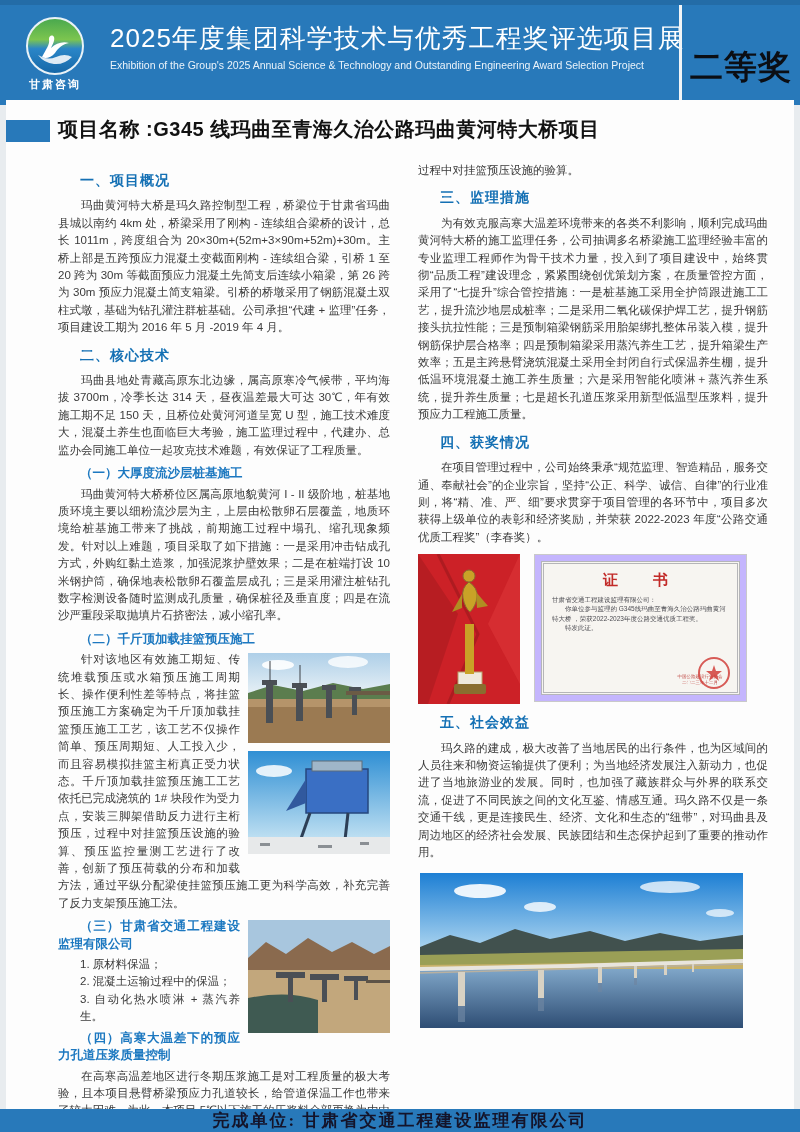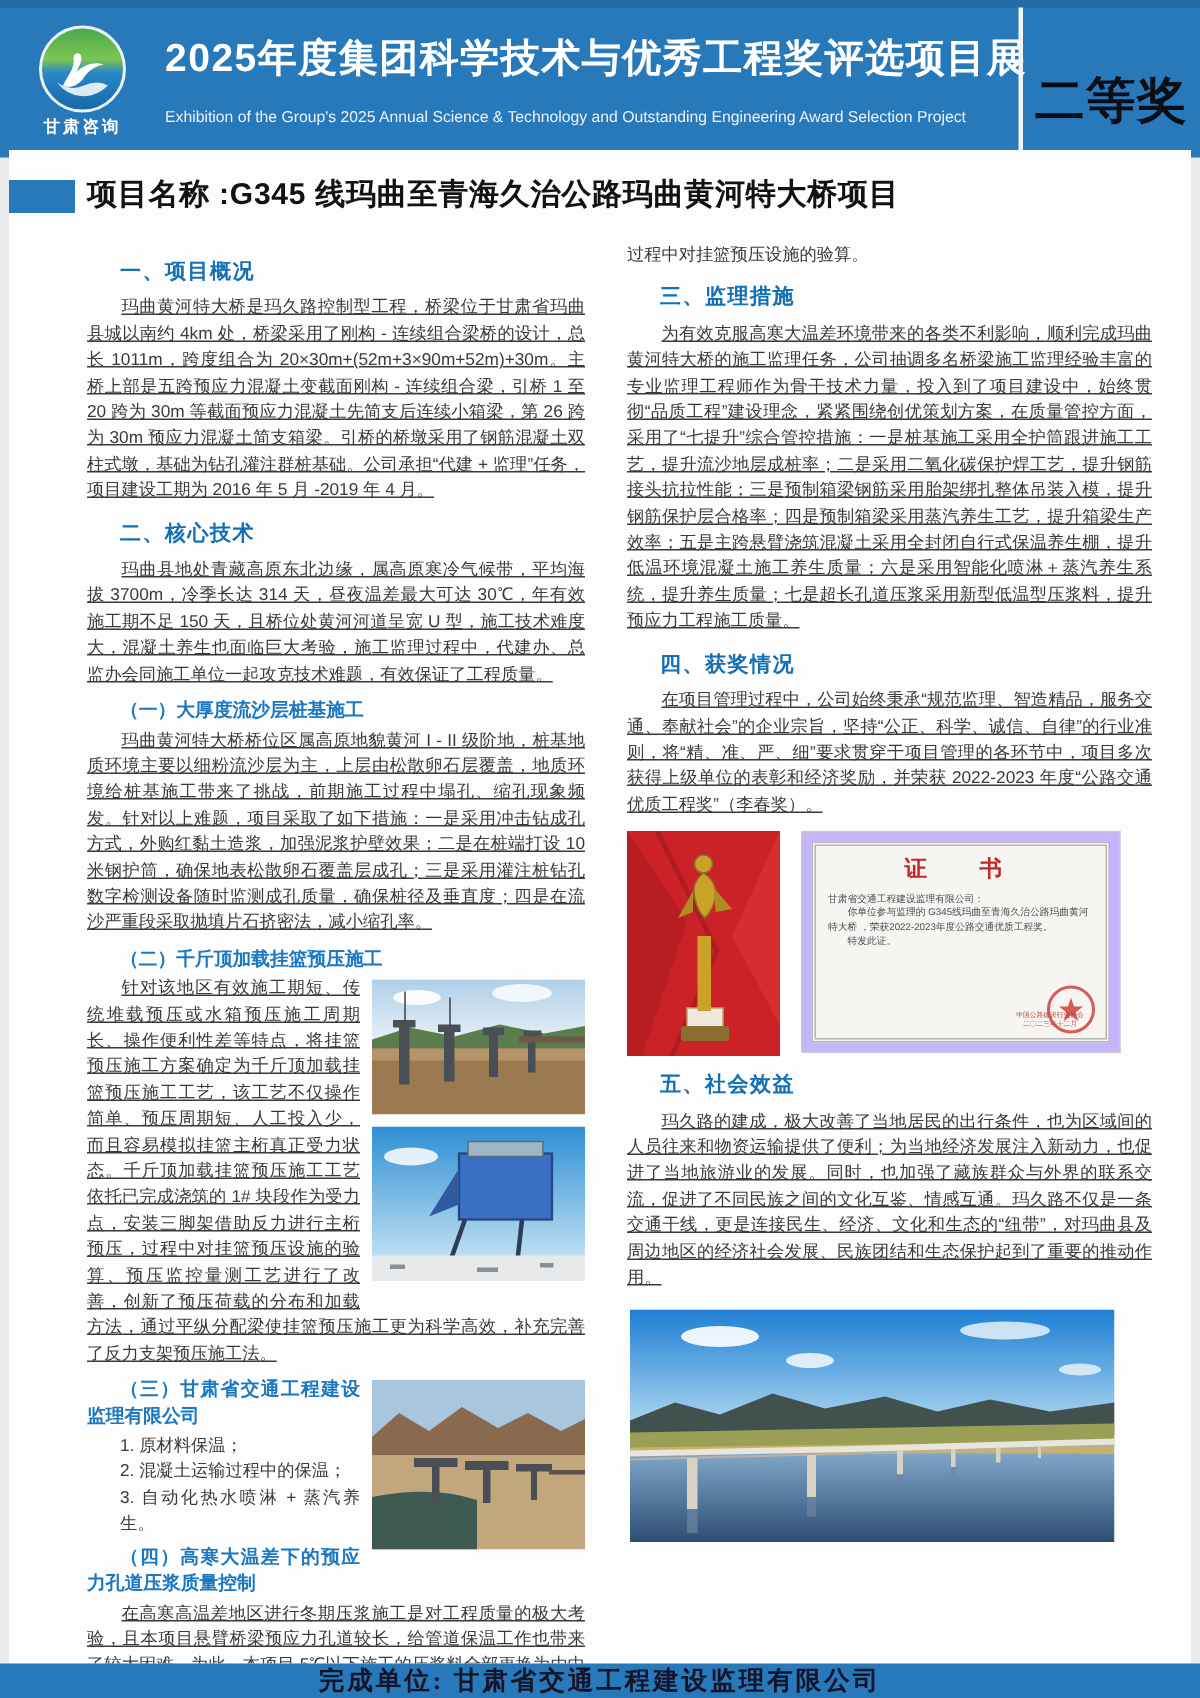--- a/index.html
+++ b/index.html
@@ -12,37 +12,37 @@
   
   .header{position:absolute;left:0;top:0;width:800px;height:100px;background:#2879ba;border-top:5px solid #2univ06fa8;}
   .header{border-top:5px solid #236ca7;}
   .logo{position:absolute;left:16px;top:10px;width:78px;text-align:center;}
   .logo-circle{width:54px;height:54px;border-radius:50%;margin:2px auto 2px auto;
     background:linear-gradient(180deg,#4aa94e 0%,#7cc54f 38%,#2a86c8 55%,#1668a8 100%);
     border:2px solid #e9f2f7;position:relative;overflow:hidden;}
   .logo-bird{position:absolute;left:8px;top:12px;}
   .logo-label{color:#fff;font-size:11px;font-weight:bold;letter-spacing:2px;}
   .header-titles{position:absolute;left:110px;top:16px;width:560px;color:#fff;}
-  .header-title{font-size:26px;font-weight:bold;letter-spacing:1px;white-space:nowrap;}
-  .header-sub{font-size:10.5px;margin-top:16px;color:#eaf3fa;white-space:nowrap;}
+  .header-title{font-size:26px;font-weight:normal;letter-spacing:1px;white-space:nowrap;}
+  .header-sub{font-size:10.5px;margin-top:3px;color:#eaf3fa;white-space:nowrap;}
   .header-sep{position:absolute;left:679px;top:0;width:3px;height:100px;background:#f2f5f7;}
   .badge{position:absolute;left:682px;top:12px;width:118px;height:100px;display:flex;align-items:center;justify-content:center;
     color:#0b0e14;font-size:33px;font-weight:bold;letter-spacing:1px;}
   
   .card{position:absolute;left:6px;top:100px;width:788px;height:1009px;background:#fdfdfd;overflow:hidden;}
   .title-row{position:relative;margin-top:16px;height:30px;}
   .title-accent{position:absolute;left:-6px;top:4px;width:50px;height:22px;background:#2879ba;}
   .page-title{position:absolute;left:52px;top:0px;font-size:20px;font-weight:bold;color:#121212;letter-spacing:.5px;white-space:nowrap;}
   .columns{position:absolute;left:52px;top:62px;width:712px;display:flex;}
   .col{color:#3a3a3a;font-size:11.5px;line-height:17.4px;text-align:justify;}
   .col-left{width:332px;margin-right:28px;overflow:hidden;}
   .col-right{width:350px;overflow:hidden;}
   .sec-h{color:#1470b4;font-size:14px;font-weight:bold;margin:10px 0 8px 22px;letter-spacing:1px;}
   .sub-h{color:#1c78c0;font-size:12.5px;font-weight:bold;margin:4px 0 3px 0;text-indent:22px;}
-  .para{margin:0 0 6px 0;text-indent:2em;text-decoration:underline;}
+  .para{margin:0 0 6px 0;text-indent:2em;}
   .para-noindent{margin:0 0 6px 0;}
   .list-line{padding-left:22px;}
   
   .float-photos{float:right;width:142px;margin:2px 0 6px 8px;}
   .photo{display:block;border:0;}
   .photos-row{display:flex;align-items:flex-start;margin:8px 0 4px 0;}
   .trophy-wrap{width:102px;height:150px;margin-left:0px;}
   .cert{width:213px;height:148px;margin-left:14px;background:#c4b5fd;position:relative;
     border:1px solid #c9c9c9;box-sizing:border-box;padding:6px;}
   .cert-inner{position:absolute;left:6px;top:6px;right:6px;bottom:6px;background:#f7f5f1;

